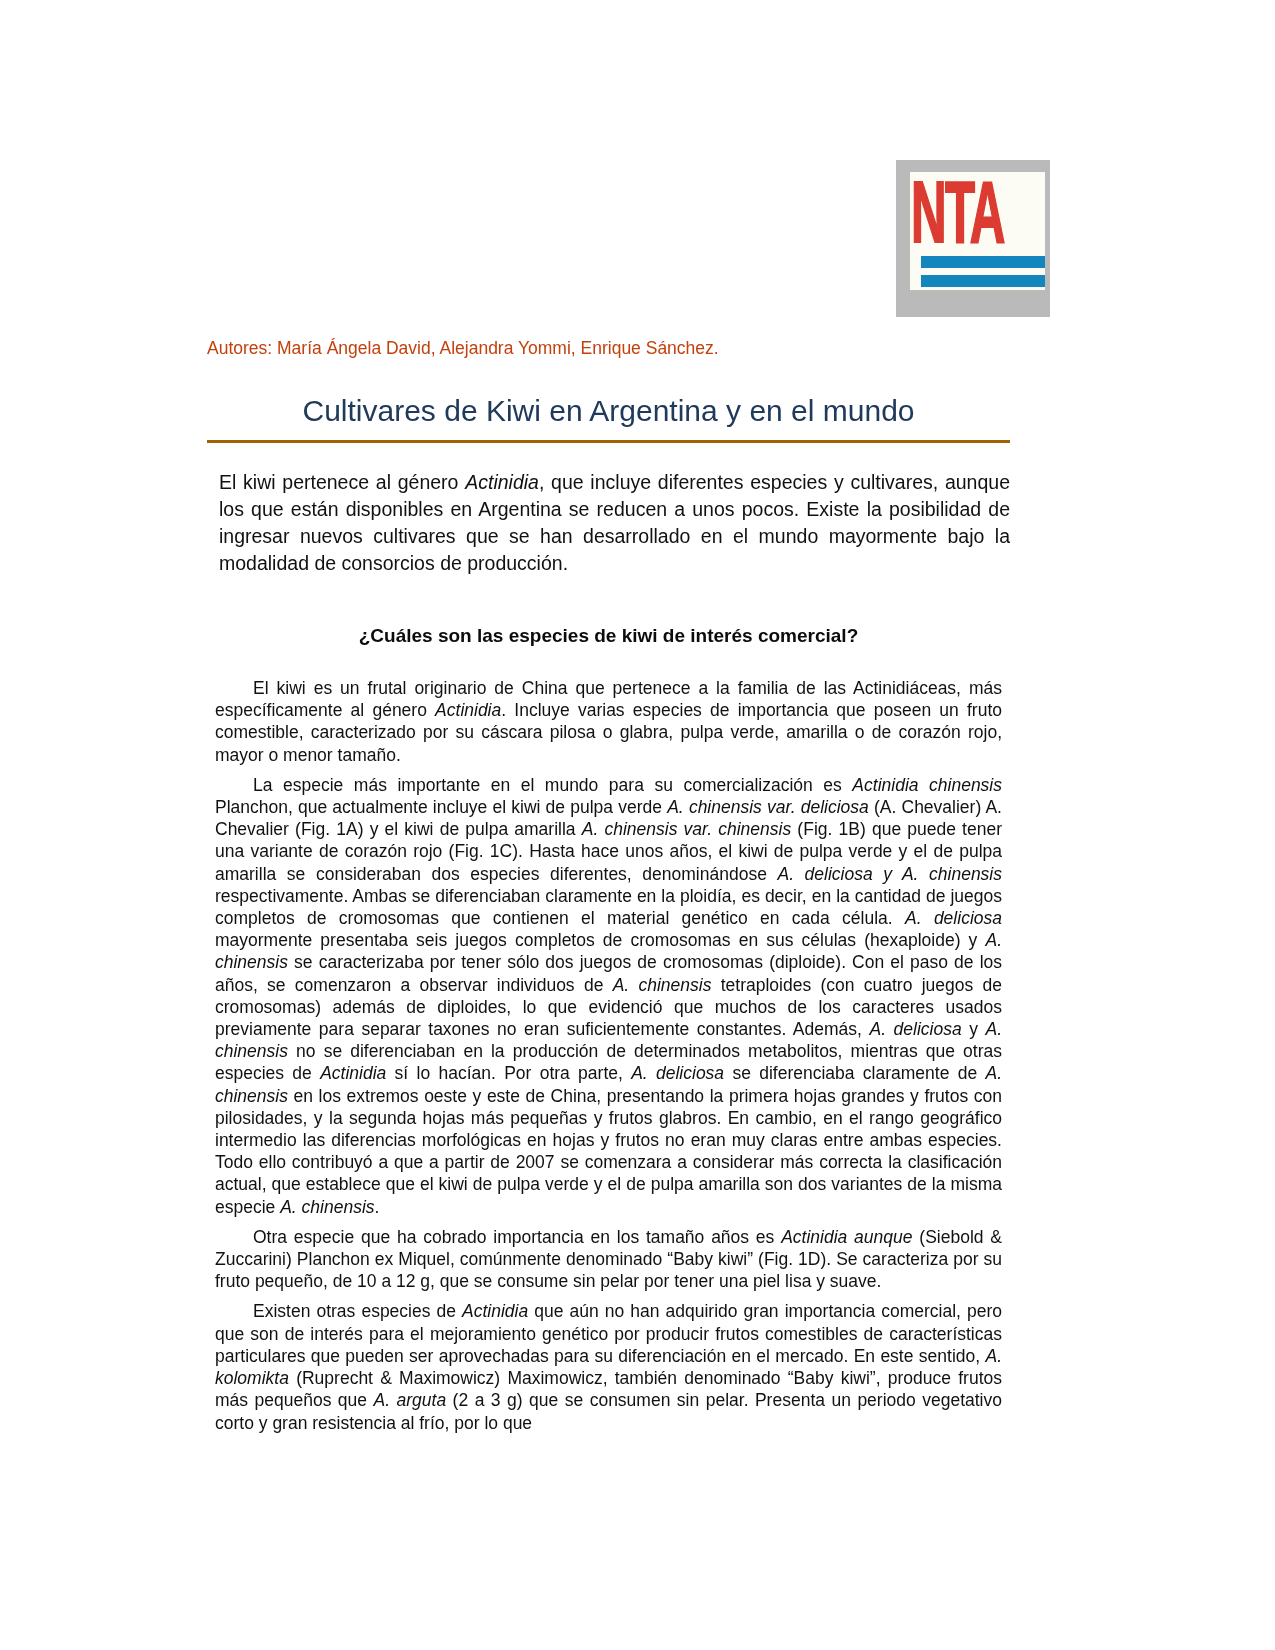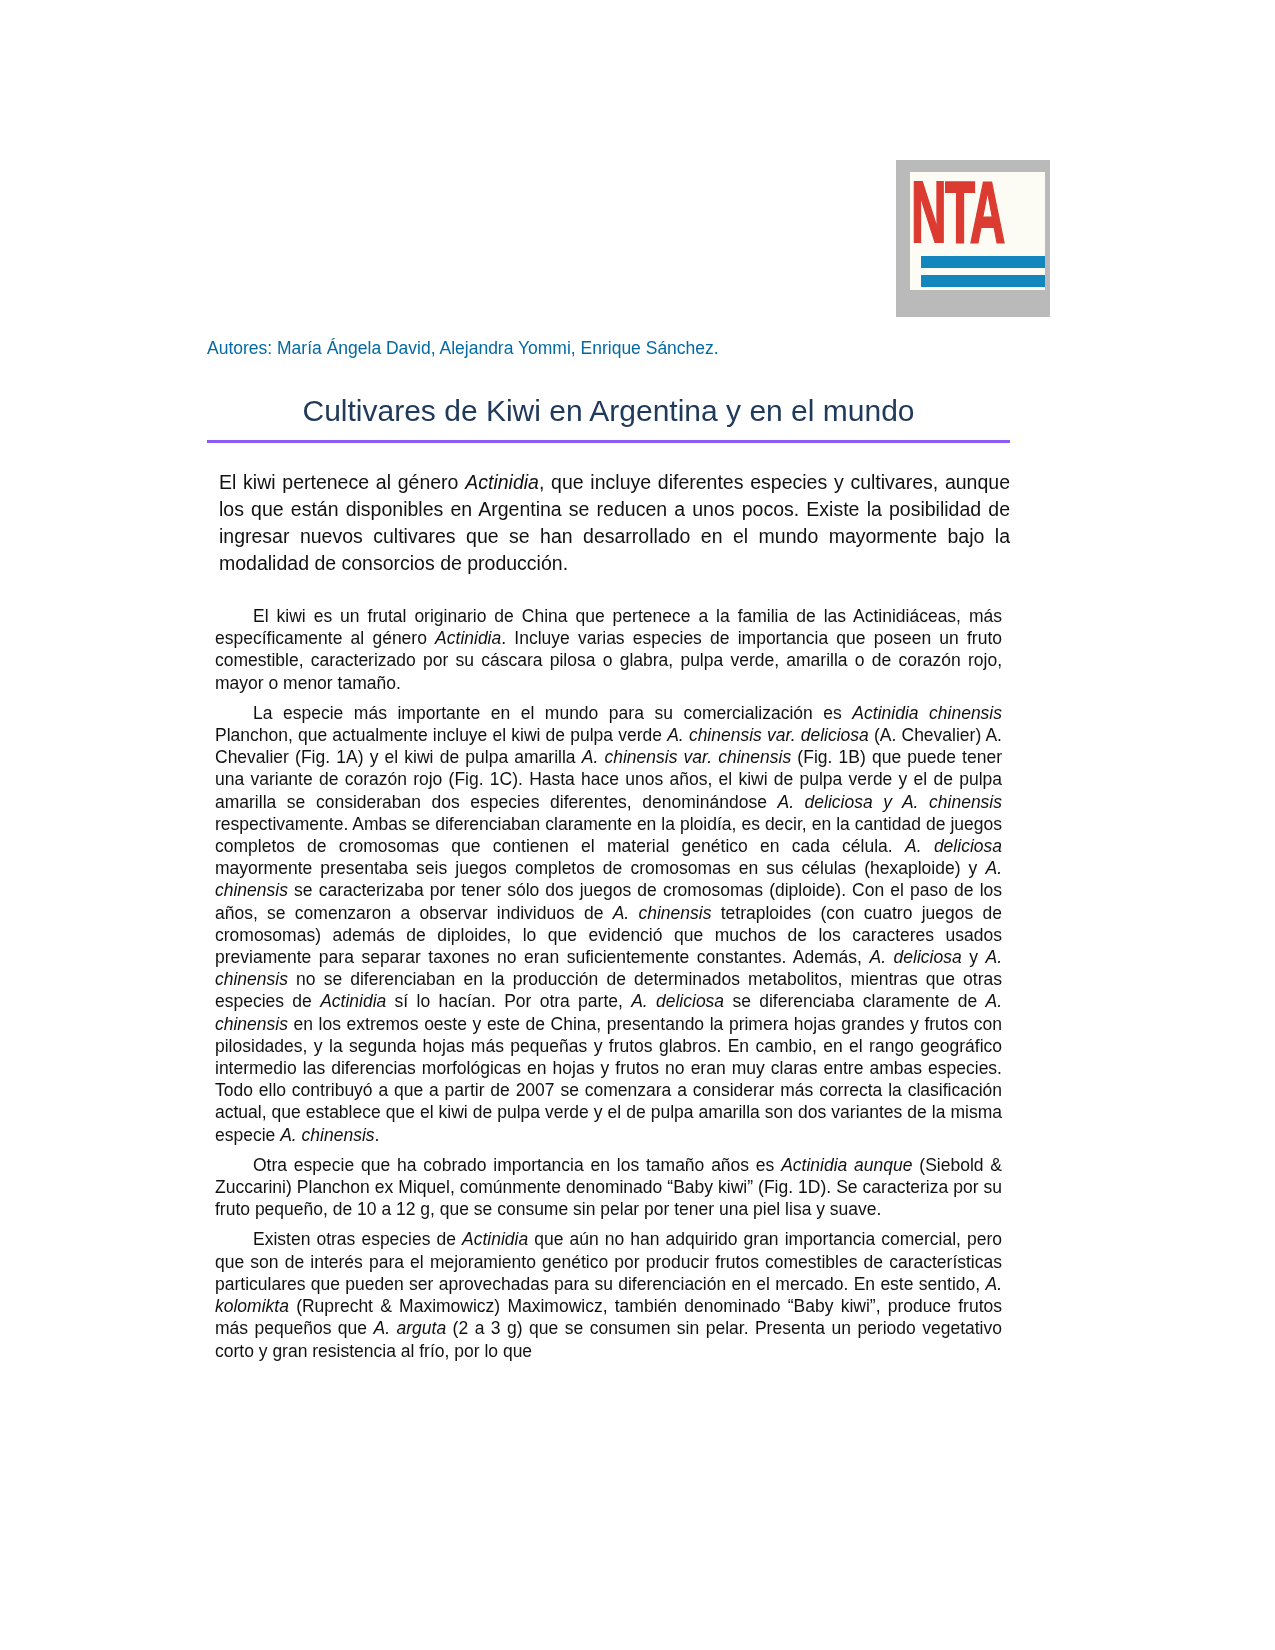--- a/index.html
+++ b/index.html
@@ -56,31 +56,31 @@
   
   .content{
     position:absolute;
     left:207px; top:0;
     width:803px;
   }
   .authors{
     margin-top:336px;
     font-size:17.5px;
     line-height:24px;
-    color:#0369a1;
+    color:#c2410c;
   }
   .title{
     margin:32px 0 0 0;
     font-weight:400;
     font-size:30px;
     line-height:38px;
     text-align:center;
     color:#203A5B;
     padding-bottom:10px;
-    border-bottom:3px solid #8b5cf6;
+    border-bottom:3px solid #a16207;
   }
   .intro{
     margin:26px 0 0 12px;
     font-size:19.5px;
     line-height:27px;
     text-align:justify;
     text-justify:inter-word;
     hyphens:none;
   }
   .heading{
@@ -123,20 +123,21 @@
   <div class="content">
 
     <div class="authors">
       <div>Autores: María Ángela David, Alejandra Yommi, Enrique Sánchez.</div>
     </div>
 
     <h1 class="title">Cultivares de Kiwi en Argentina y en el mundo</h1>
 
     <p class="intro" id="intro"><span>El kiwi pertenece al género </span><i>Actinidia</i><span>, que incluye diferentes especies y cultivares, aunque los que están disponibles en Argentina se reducen a unos pocos. Existe la posibilidad de ingresar nuevos cultivares que se han desarrollado en el mundo mayormente bajo la modalidad de consorcios de producción.</span></p>
 
+    <h2 class="heading">¿Cuáles son las especies de kiwi de interés comercial?</h2>
 
     <div class="article-body" id="article-body">
         <p class="body-para"><span>El kiwi es un frutal originario de China que pertenece a la familia de las Actinidiáceas, más específicamente al género </span><i>Actinidia</i><span>. Incluye varias especies de importancia que poseen un fruto comestible, caracterizado por su cáscara pilosa o glabra, pulpa verde, amarilla o de corazón rojo, mayor o menor tamaño.</span></p>
         <p class="body-para"><span>La especie más importante en el mundo para su comercialización es </span><i>Actinidia chinensis</i><span> Planchon, que actualmente incluye el kiwi de pulpa verde </span><i>A. chinensis var. deliciosa</i><span> (A. Chevalier) A. Chevalier (Fig. 1A) y el kiwi de pulpa amarilla </span><i>A. chinensis var. chinensis</i><span> (Fig. 1B) que puede tener una variante de corazón rojo (Fig. 1C). Hasta hace unos años, el kiwi de pulpa verde y el de pulpa amarilla se consideraban dos especies diferentes, denominándose </span><i>A. deliciosa y A. chinensis</i><span> respectivamente. Ambas se diferenciaban claramente en la ploidía, es decir, en la cantidad de juegos completos de cromosomas que contienen el material genético en cada célula. </span><i>A. deliciosa</i><span> mayormente presentaba seis juegos completos de cromosomas en sus células (hexaploide) y </span><i>A. chinensis</i><span> se caracterizaba por tener sólo dos juegos de cromosomas (diploide). Con el paso de los años, se comenzaron a observar individuos de </span><i>A. chinensis</i><span> tetraploides (con cuatro juegos de cromosomas) además de diploides, lo que evidenció que muchos de los caracteres usados previamente para separar taxones no eran suficientemente constantes. Además, </span><i>A. deliciosa</i><span> y </span><i>A. chinensis</i><span> no se diferenciaban en la producción de determinados metabolitos, mientras que otras especies de </span><i>Actinidia</i><span> sí lo hacían. Por otra parte, </span><i>A. deliciosa</i><span> se diferenciaba claramente de </span><i>A. chinensis</i><span> en los extremos oeste y este de China, presentando la primera hojas grandes y frutos con pilosidades, y la segunda hojas más pequeñas y frutos glabros. En cambio, en el rango geográfico intermedio las diferencias morfológicas en hojas y frutos no eran muy claras entre ambas especies. Todo ello contribuyó a que a partir de 2007 se comenzara a considerar más correcta la clasificación actual, que establece que el kiwi de pulpa verde y el de pulpa amarilla son dos variantes de la misma especie </span><i>A. chinensis</i><span>.</span></p>
         <p class="body-para"><span>Otra especie que ha cobrado importancia en los tamaño años es </span><i>Actinidia aunque</i><span> (Siebold &amp; Zuccarini) Planchon ex Miquel, comúnmente denominado “Baby kiwi” (Fig. 1D). Se caracteriza por su fruto pequeño, de 10 a 12 g, que se consume sin pelar por tener una piel lisa y suave.</span></p>
         <p class="body-para"><span>Existen otras especies de </span><i>Actinidia</i><span> que aún no han adquirido gran importancia comercial, pero que son de interés para el mejoramiento genético por producir frutos comestibles de características particulares que pueden ser aprovechadas para su diferenciación en el mercado. En este sentido, </span><i>A. kolomikta</i><span> (Ruprecht &amp; Maximowicz) Maximowicz, también denominado “Baby kiwi”, produce frutos más pequeños que </span><i>A. arguta</i><span> (2 a 3 g) que se consumen sin pelar. Presenta un periodo vegetativo corto y gran resistencia al frío, por lo que</span></p>
       </div>
 
   </div>
 </div>

